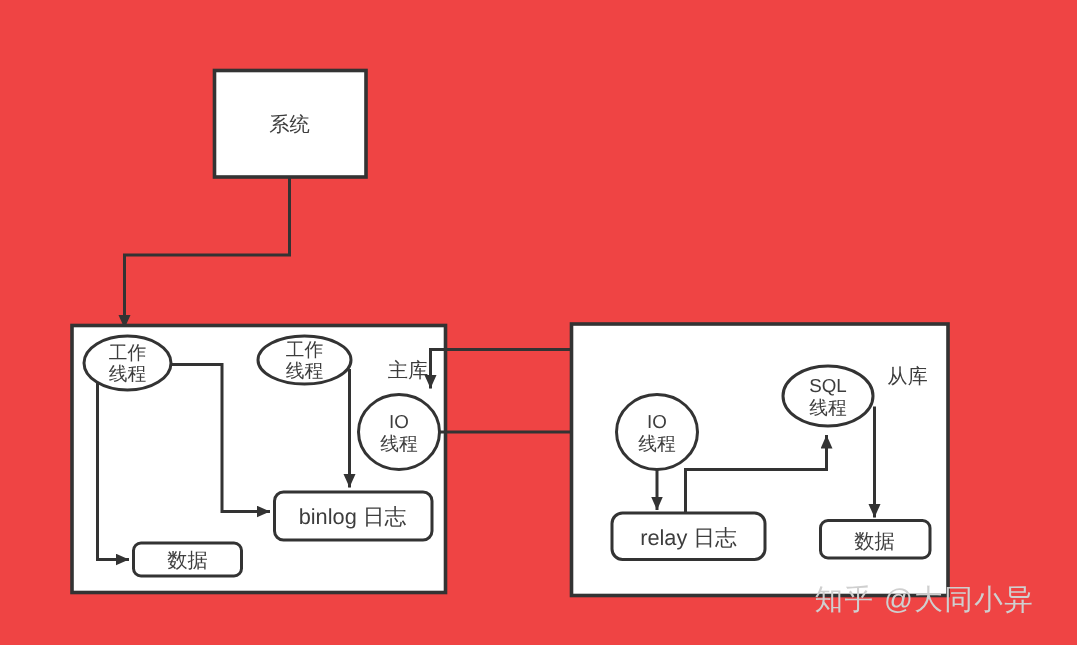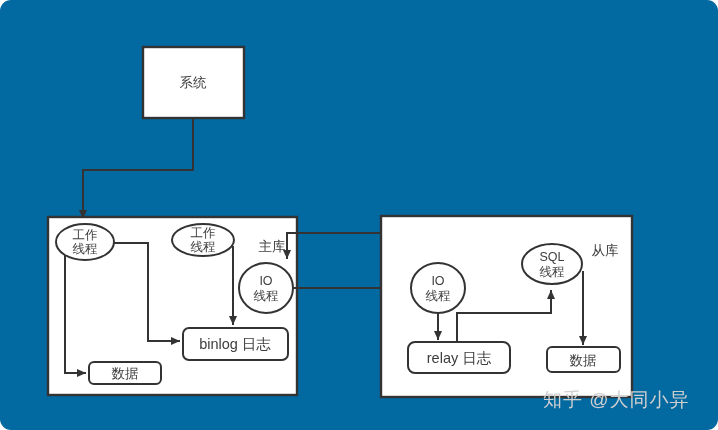--- a/index.html
+++ b/index.html
@@ -5,23 +5,22 @@
   html, body {
     margin: 0;
     padding: 0;
     background: #ffffff;
     font-family: "Liberation Sans", "DejaVu Sans", sans-serif;
   }
   .canvas {
     position: relative;
     width: 718px;
     height: 430px;
-    background: #0369a1;
+    background: #ef4444;
     overflow: hidden;
-    border-radius: 11px;
   }
   svg text {
     fill: #3d3d3d;
     font-family: "Liberation Sans", "DejaVu Sans", sans-serif;
   }
   .shape {
     fill: #ffffff;
     stroke: #333333;
   }
   .connector {

